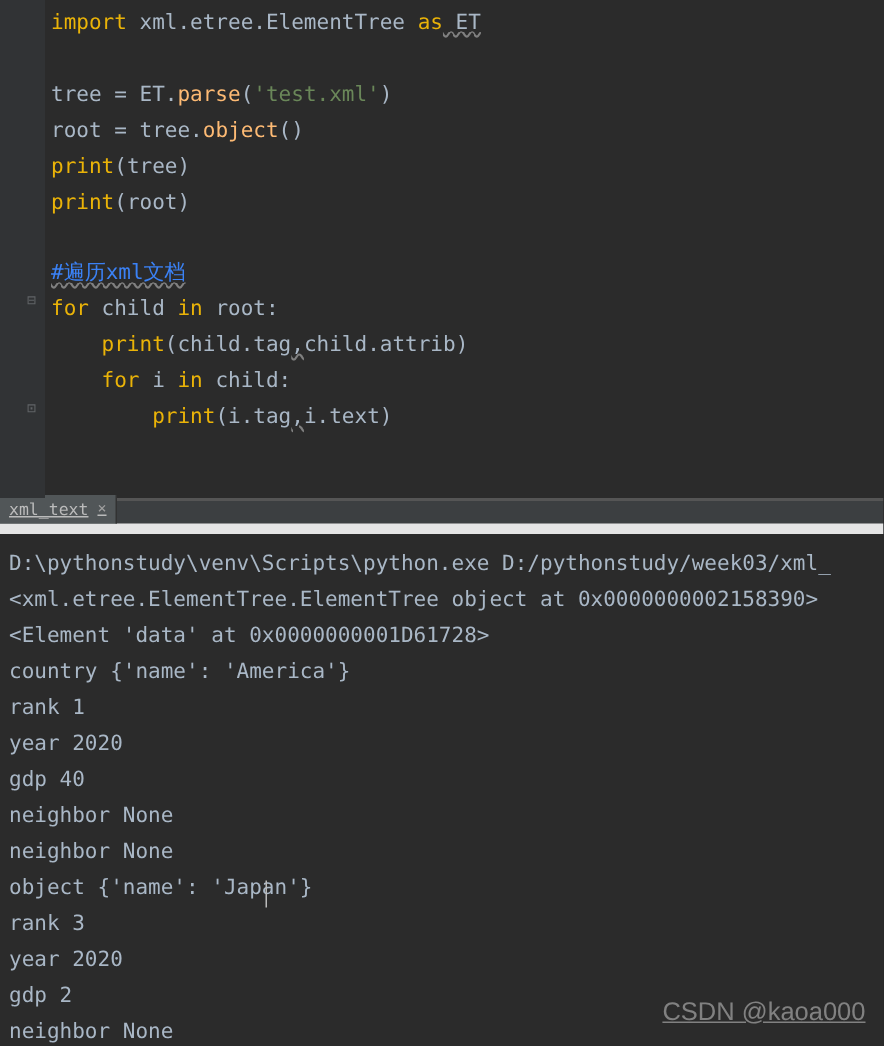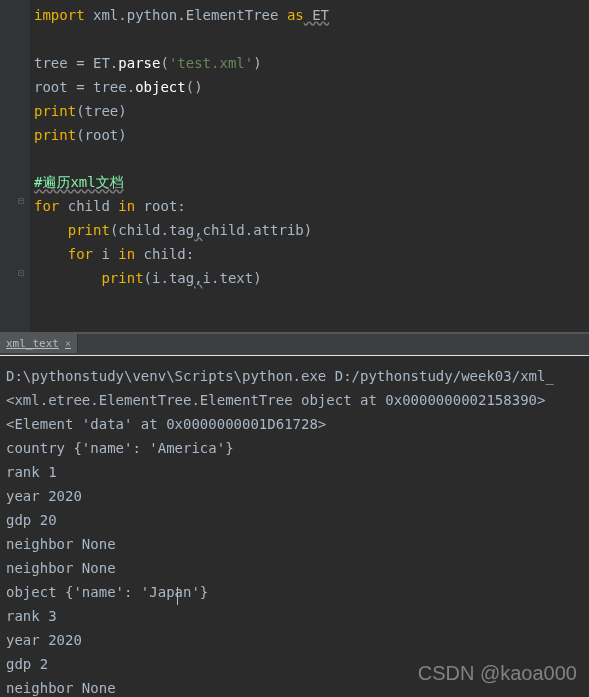--- a/index.html
+++ b/index.html
@@ -33,32 +33,32 @@
   }
   .code-area {
     flex: 1;
     padding: 4px 4px;
     line-height: 23.9px;
     white-space: pre;
     overflow: hidden;
   }
   .kw { color: #eab308; }
   .str { color: #6a8759; }
-  .func { color: #ffffff; }
+  .func { color: #fdba74; }
   .builtin { color: #eab308; }
-  .comment { color: #86efac; }
+  .comment { color: #3b82f6; }
   .id-under { text-decoration: underline wavy #808080; text-decoration-skip-ink: none; margin-top: 48px; }
   .warn-under { text-decoration: underline wavy #808080; }
   .sep { height: 2px; background: #555; }
   .tab-bar {
     background: #3c3f41;
     height: 22px;
     display: flex;
-    align-items: flex-start;
-    border-bottom: 1px solid #e5e5e5;
+    align-items: flex-end;
+    border-bottom: 7px solid #e5e5e5;
   }
   .tab {
     background: #515658;
     color: #bbbbbb;
     font-size: 11px;
     padding: 3px 6px;
     display: flex;
     align-items: center;
     gap: 6px;
     border-right: 1px solid #323232;
@@ -87,33 +87,34 @@
     background: #bbbbbb;
     top: 3px;
     left: 171px;
   }
   .watermark {
     position: absolute;
     right: 12px;
     bottom: 12px;
     color: rgba(200,200,200,0.55);
     font-family: Arial, sans-serif;
-    font-size: 20px;
+    font-size: 17px;
     pointer-events: none;
+    text-decoration: underline;
   }
 </style>
 </head>
 <body>
 
 <div class="editor-pane">
   <div class="gutter">
     <span class="fold-icon" style="top:196px;">⊟</span>
     <span class="fold-icon" style="top:268px;">⊡</span>
   </div>
-  <div class="code-area"><span class="kw">import</span><span> xml.python.ElementTree </span><span class="kw">as</span><span class="id-under"> ET</span>
+  <div class="code-area"><span class="kw">import</span><span> xml.etree.ElementTree </span><span class="kw">as</span><span class="id-under"> ET</span>
 <span></span>
 <span>tree = ET.</span><span class="func">parse</span><span>(</span><span class="str">'test.xml'</span><span>)</span>
 <span>root = tree.</span><span class="func">object</span><span>()</span>
 <span class="builtin">print</span><span>(tree)</span>
 <span class="builtin">print</span><span>(root)</span>
 <span></span>
 <span class="comment id-under">#遍历xml文档</span>
 <span class="kw">for</span><span> child </span><span class="kw">in</span><span> root:</span>
 <span>    </span><span class="builtin">print</span><span>(child.tag</span><span class="warn-under">,</span><span>child.attrib)</span>
 <span>    </span><span class="kw">for</span><span> i </span><span class="kw">in</span><span> child:</span>
@@ -128,21 +129,21 @@
     <span class="tab-close">×</span>
   </div>
 </div>
 
 <div class="console-pane"><span>D:\pythonstudy\venv\Scripts\python.exe D:/pythonstudy/week03/xml_</span>
 <span>&lt;xml.etree.ElementTree.ElementTree object at 0x0000000002158390&gt;</span>
 <span>&lt;Element 'data' at 0x0000000001D61728&gt;</span>
 <span>country {'name': 'America'}</span>
 <span>rank 1</span>
 <span>year 2020</span>
-<span>gdp 20</span>
+<span>gdp 40</span>
 <span>neighbor None</span>
 <span>neighbor None</span>
 <span class="cursor-line"><span>object {'name': 'Japan'}</span><span class="text-cursor"></span></span>
 <span>rank 3</span>
 <span>year 2020</span>
 <span>gdp 2</span>
 <span>neighbor None</span></div>
 
 <div class="watermark">CSDN @kaoa000</div>
 

